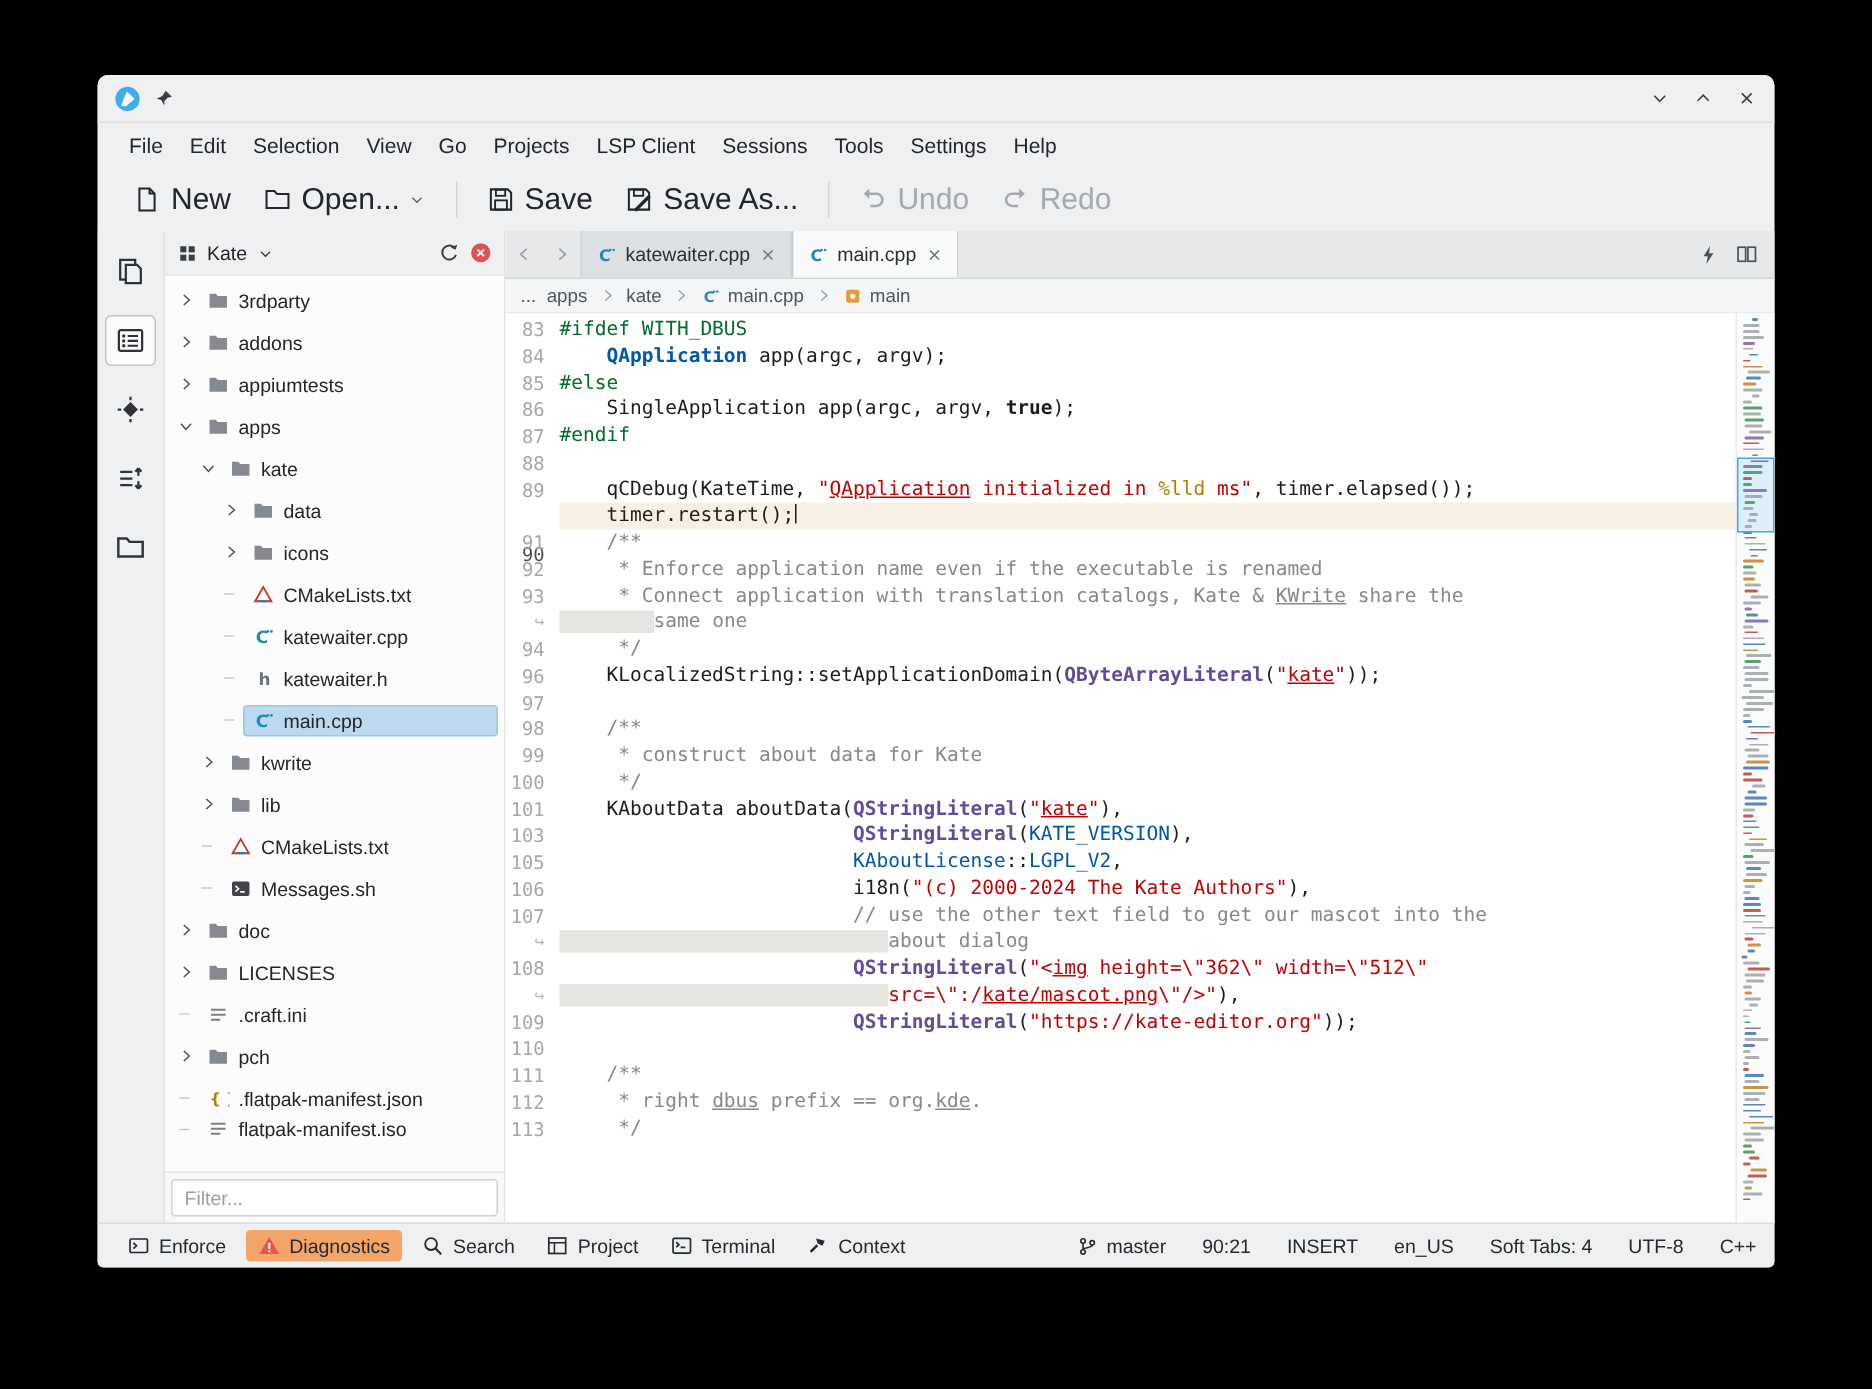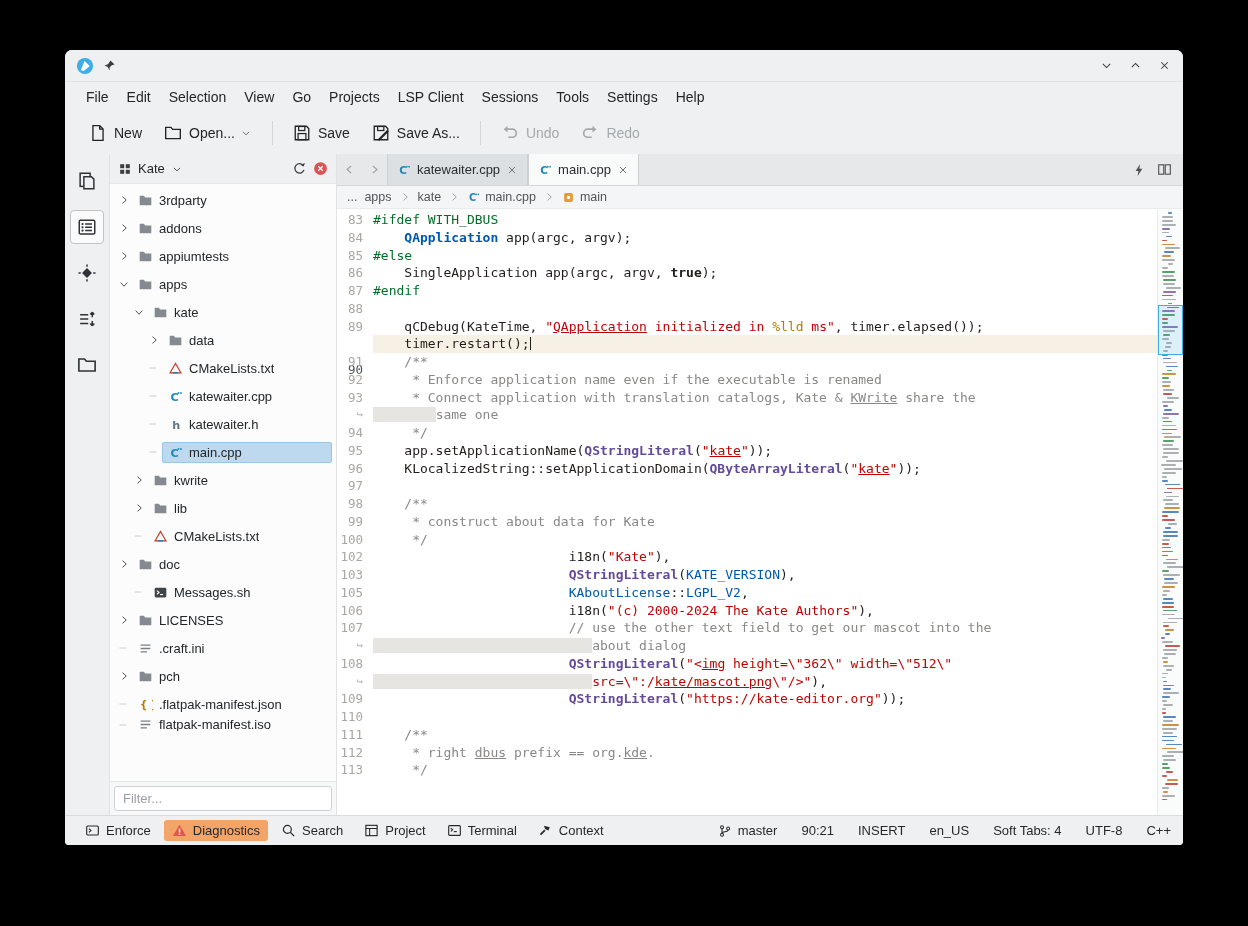--- a/index.html
+++ b/index.html
@@ -20,21 +20,21 @@
   .tb-left{display:flex;gap:9px;padding-left:11px;align-items:center;color:#3a3e41;z-index:1;}
   .tb-title{position:absolute;left:0;right:0;text-align:center;font-size:14px;color:#2b2e30;}
   .tb-right{margin-left:auto;display:flex;padding-right:12px;gap:16px;align-items:center;color:#3a3e41;z-index:1;}
 
   
   .menubar{height:30px;flex:none;display:flex;align-items:center;padding-left:12px;}
   .menu-item{padding:4px 9px;font-size:14px;color:#232629;border-radius:3px;}
 
   
   .toolbar{height:42px;flex:none;display:flex;align-items:center;padding-left:14px;gap:2px;}
-  .tbtn{display:flex;align-items:center;gap:7px;padding:6px 10px;font-size:14px;color:#232629;border-radius:3px;text-align:right;}
+  .tbtn{display:flex;align-items:center;gap:7px;padding:6px 10px;font-size:20px;color:#232629;border-radius:3px;text-align:right;}
   .tbtn.disabled{color:#a4a9ad;}
   .tsep{width:1px;height:24px;background:#d3d5d6;margin:0 8px;}
   .ddc{margin-left:-2px;color:#5a5f63;}
 
   .main{flex:1;display:flex;min-height:0;}
 
   
   .strip{width:45px;flex:none;background:#eff0f1;border-right:1px solid #e0e2e3;display:flex;
          flex-direction:column;align-items:center;padding-top:10px;gap:12px;}
   .stool{width:34px;height:34px;display:flex;align-items:center;justify-content:center;color:#2f3337;
@@ -389,20 +389,35 @@
                   <svg viewBox="0 0 16 16" width="100%" height="100%">
                     <path d="M1.8 3 H6.3 L7.6 4.7 H14.2 V13 H1.8 Z" fill="#848a8f"></path>
                   </svg>
                 </span>
                 <span class="tlabel">data</span>
               </span>
             </div>
             <div class="trow" style="padding-left:36px">
               <span class="chev icon i12">
                 <svg viewBox="0 0 16 16" width="100%" height="100%">
+                  <polyline points="6,3.5 11,8 6,12.5" fill="none" stroke="currentColor" stroke-width="1.3"></polyline>
+                </svg>
+              </span>
+              <span class="rowbody">
+                <span class="icon i15">
+                  <svg viewBox="0 0 16 16" width="100%" height="100%">
+                    <path d="M1.8 3 H6.3 L7.6 4.7 H14.2 V13 H1.8 Z" fill="#848a8f"></path>
+                  </svg>
+                </span>
+                <span class="tlabel">icons</span>
+              </span>
+            </div>
+            <div class="trow" style="padding-left:36px">
+              <span class="chev icon i12">
+                <svg viewBox="0 0 16 16" width="100%" height="100%">
                   <path d="M2 8 H11" stroke="#c6c9cb" stroke-width="1.2"></path>
                 </svg>
               </span>
               <span class="rowbody">
                 <span class="icon i15">
                   <svg viewBox="0 0 16 16" width="100%" height="100%">
                     <polygon points="8,2.6 13.8,12.6 2.2,12.6" fill="none" stroke="#c0392b" stroke-width="1.3"></polygon>
                     <path d="M5 12.6 H11" stroke="#2980b9" stroke-width="1.6"></path>
                   </svg>
                 </span>
@@ -497,50 +512,50 @@
               <span class="rowbody">
                 <span class="icon i15">
                   <svg viewBox="0 0 16 16" width="100%" height="100%">
                     <polygon points="8,2.6 13.8,12.6 2.2,12.6" fill="none" stroke="#c0392b" stroke-width="1.3"></polygon>
                     <path d="M5 12.6 H11" stroke="#2980b9" stroke-width="1.6"></path>
                   </svg>
                 </span>
                 <span class="tlabel">CMakeLists.txt</span>
               </span>
             </div>
-            <div class="trow" style="padding-left:6px">
-              <span class="chev icon i12">
-                <svg viewBox="0 0 16 16" width="100%" height="100%">
-                  <polyline points="6,3.5 11,8 6,12.5" fill="none" stroke="currentColor" stroke-width="1.3"></polyline>
-                </svg>
-              </span>
-              <span class="rowbody">
-                <span class="icon i15">
-                  <svg viewBox="0 0 16 16" width="100%" height="100%">
-                    <path d="M1.8 3 H6.3 L7.6 4.7 H14.2 V13 H1.8 Z" fill="#848a8f"></path>
-                  </svg>
-                </span>
-                <span class="tlabel">doc</span>
-              </span>
-            </div>
             <div class="trow" style="padding-left:21px">
               <span class="chev icon i12">
                 <svg viewBox="0 0 16 16" width="100%" height="100%">
                   <path d="M2 8 H11" stroke="#c6c9cb" stroke-width="1.2"></path>
                 </svg>
               </span>
               <span class="rowbody">
                 <span class="icon i15">
                   <svg viewBox="0 0 16 16" width="100%" height="100%">
                     <rect x="1.8" y="2.8" width="12.4" height="10.4" rx="1.4" fill="#3f4448"></rect>
                     <path d="M4.2 6 L6.4 8 L4.2 10" stroke="#fff" stroke-width="1.2" fill="none"></path>
                     <path d="M7.6 10.2 H10.8" stroke="#fff" stroke-width="1.2"></path>
                   </svg>
                 </span>
                 <span class="tlabel">Messages.sh</span>
+              </span>
+            </div>
+            <div class="trow" style="padding-left:6px">
+              <span class="chev icon i12">
+                <svg viewBox="0 0 16 16" width="100%" height="100%">
+                  <polyline points="6,3.5 11,8 6,12.5" fill="none" stroke="currentColor" stroke-width="1.3"></polyline>
+                </svg>
+              </span>
+              <span class="rowbody">
+                <span class="icon i15">
+                  <svg viewBox="0 0 16 16" width="100%" height="100%">
+                    <path d="M1.8 3 H6.3 L7.6 4.7 H14.2 V13 H1.8 Z" fill="#848a8f"></path>
+                  </svg>
+                </span>
+                <span class="tlabel">doc</span>
               </span>
             </div>
             <div class="trow" style="padding-left:6px">
               <span class="chev icon i12">
                 <svg viewBox="0 0 16 16" width="100%" height="100%">
                   <polyline points="6,3.5 11,8 6,12.5" fill="none" stroke="currentColor" stroke-width="1.3"></polyline>
                 </svg>
               </span>
               <span class="rowbody">
                 <span class="icon i15">
@@ -732,27 +747,26 @@
               <div class="crow"><span class="ln">86</span><span class="txt"><span class="">    SingleApplication app(argc, argv, </span><span class="k">true</span><span class="">);</span></span></div>
               <div class="crow"><span class="ln">87</span><span class="txt"><span class="p">#endif</span></span></div>
               <div class="crow"><span class="ln">88</span><span class="txt"></span></div>
               <div class="crow"><span class="ln">89</span><span class="txt"><span class="">    qCDebug(KateTime, </span><span class="s">"</span><span class="s u">QApplication</span><span class="s"> initialized in </span><span class="x">%lld</span><span class="s"> ms"</span><span class="">, timer.elapsed());</span></span></div>
               <div class="crow cur"><span class="ln">90</span><span class="txt"><span class="">    timer.restart();</span><span class="caret"></span></span></div>
               <div class="crow"><span class="ln">91</span><span class="txt"><span class="c">    /**</span></span></div>
               <div class="crow"><span class="ln">92</span><span class="txt"><span class="c">     * Enforce application name even if the executable is renamed</span></span></div>
               <div class="crow"><span class="ln">93</span><span class="txt"><span class="c">     * Connect application with translation catalogs, Kate &amp; </span><span class="c u">KWrite</span><span class="c"> share the</span></span></div>
               <div class="crow"><span class="ln wrapm">↪</span><span class="txt"><span class="wf">        </span><span class="c">same one</span></span></div>
               <div class="crow"><span class="ln">94</span><span class="txt"><span class="c">     */</span></span></div>
-              <div class="crow"><span class="ln">95</span><span class="txt"><span class="">    app.setApplicationName(</span><span class="f">QStringLiteral</span><span class="">(</span><span class="s">"</span><span class="s u">kate</span><span class="s">"</span><span class="">));</span></span></div>
               <div class="crow"><span class="ln">96</span><span class="txt"><span class="">    KLocalizedString::setApplicationDomain(</span><span class="f">QByteArrayLiteral</span><span class="">(</span><span class="s">"</span><span class="s u">kate</span><span class="s">"</span><span class="">));</span></span></div>
               <div class="crow"><span class="ln">97</span><span class="txt"></span></div>
               <div class="crow"><span class="ln">98</span><span class="txt"><span class="c">    /**</span></span></div>
               <div class="crow"><span class="ln">99</span><span class="txt"><span class="c">     * construct about data for Kate</span></span></div>
               <div class="crow"><span class="ln">100</span><span class="txt"><span class="c">     */</span></span></div>
-              <div class="crow"><span class="ln">102</span><span class="txt"><span class="">                         i18n(</span><span class="s">"Kate"</span><span class="">),</span></span></div>
+              <div class="crow"><span class="ln">101</span><span class="txt"><span class="">    KAboutData aboutData(</span><span class="f">QStringLiteral</span><span class="">(</span><span class="s">"</span><span class="s u">kate</span><span class="s">"</span><span class="">),</span></span></div>
               <div class="crow"><span class="ln">103</span><span class="txt"><span class="">                         </span><span class="f">QStringLiteral</span><span class="">(</span><span class="m">KATE_VERSION</span><span class="">),</span></span></div>
               <div class="crow"><span class="ln">105</span><span class="txt"><span class="">                         </span><span class="m">KAboutLicense</span><span class="">::</span><span class="m">LGPL_V2</span><span class="">,</span></span></div>
               <div class="crow"><span class="ln">106</span><span class="txt"><span class="">                         i18n(</span><span class="s">"(c) 2000-2024 The Kate Authors"</span><span class="">),</span></span></div>
               <div class="crow"><span class="ln">107</span><span class="txt"><span class="">                         </span><span class="c">// use the other text field to get our mascot into the</span></span></div>
               <div class="crow"><span class="ln wrapm">↪</span><span class="txt"><span class="wf">                            </span><span class="c">about dialog</span></span></div>
               <div class="crow"><span class="ln">108</span><span class="txt"><span class="">                         </span><span class="f">QStringLiteral</span><span class="">(</span><span class="s">"&lt;</span><span class="s u">img</span><span class="s"> height=\"362\" width=\"512\"</span></span></div>
               <div class="crow"><span class="ln wrapm">↪</span><span class="txt"><span class="wf">                            </span><span class="s">src=\":/</span><span class="s u">kate/mascot.png</span><span class="s">\"/&gt;"</span><span class="">),</span></span></div>
               <div class="crow"><span class="ln">109</span><span class="txt"><span class="">                         </span><span class="f">QStringLiteral</span><span class="">(</span><span class="s">"https://kate-editor.org"</span><span class="">));</span></span></div>
               <div class="crow"><span class="ln">110</span><span class="txt"></span></div>
               <div class="crow"><span class="ln">111</span><span class="txt"><span class="c">    /**</span></span></div>

